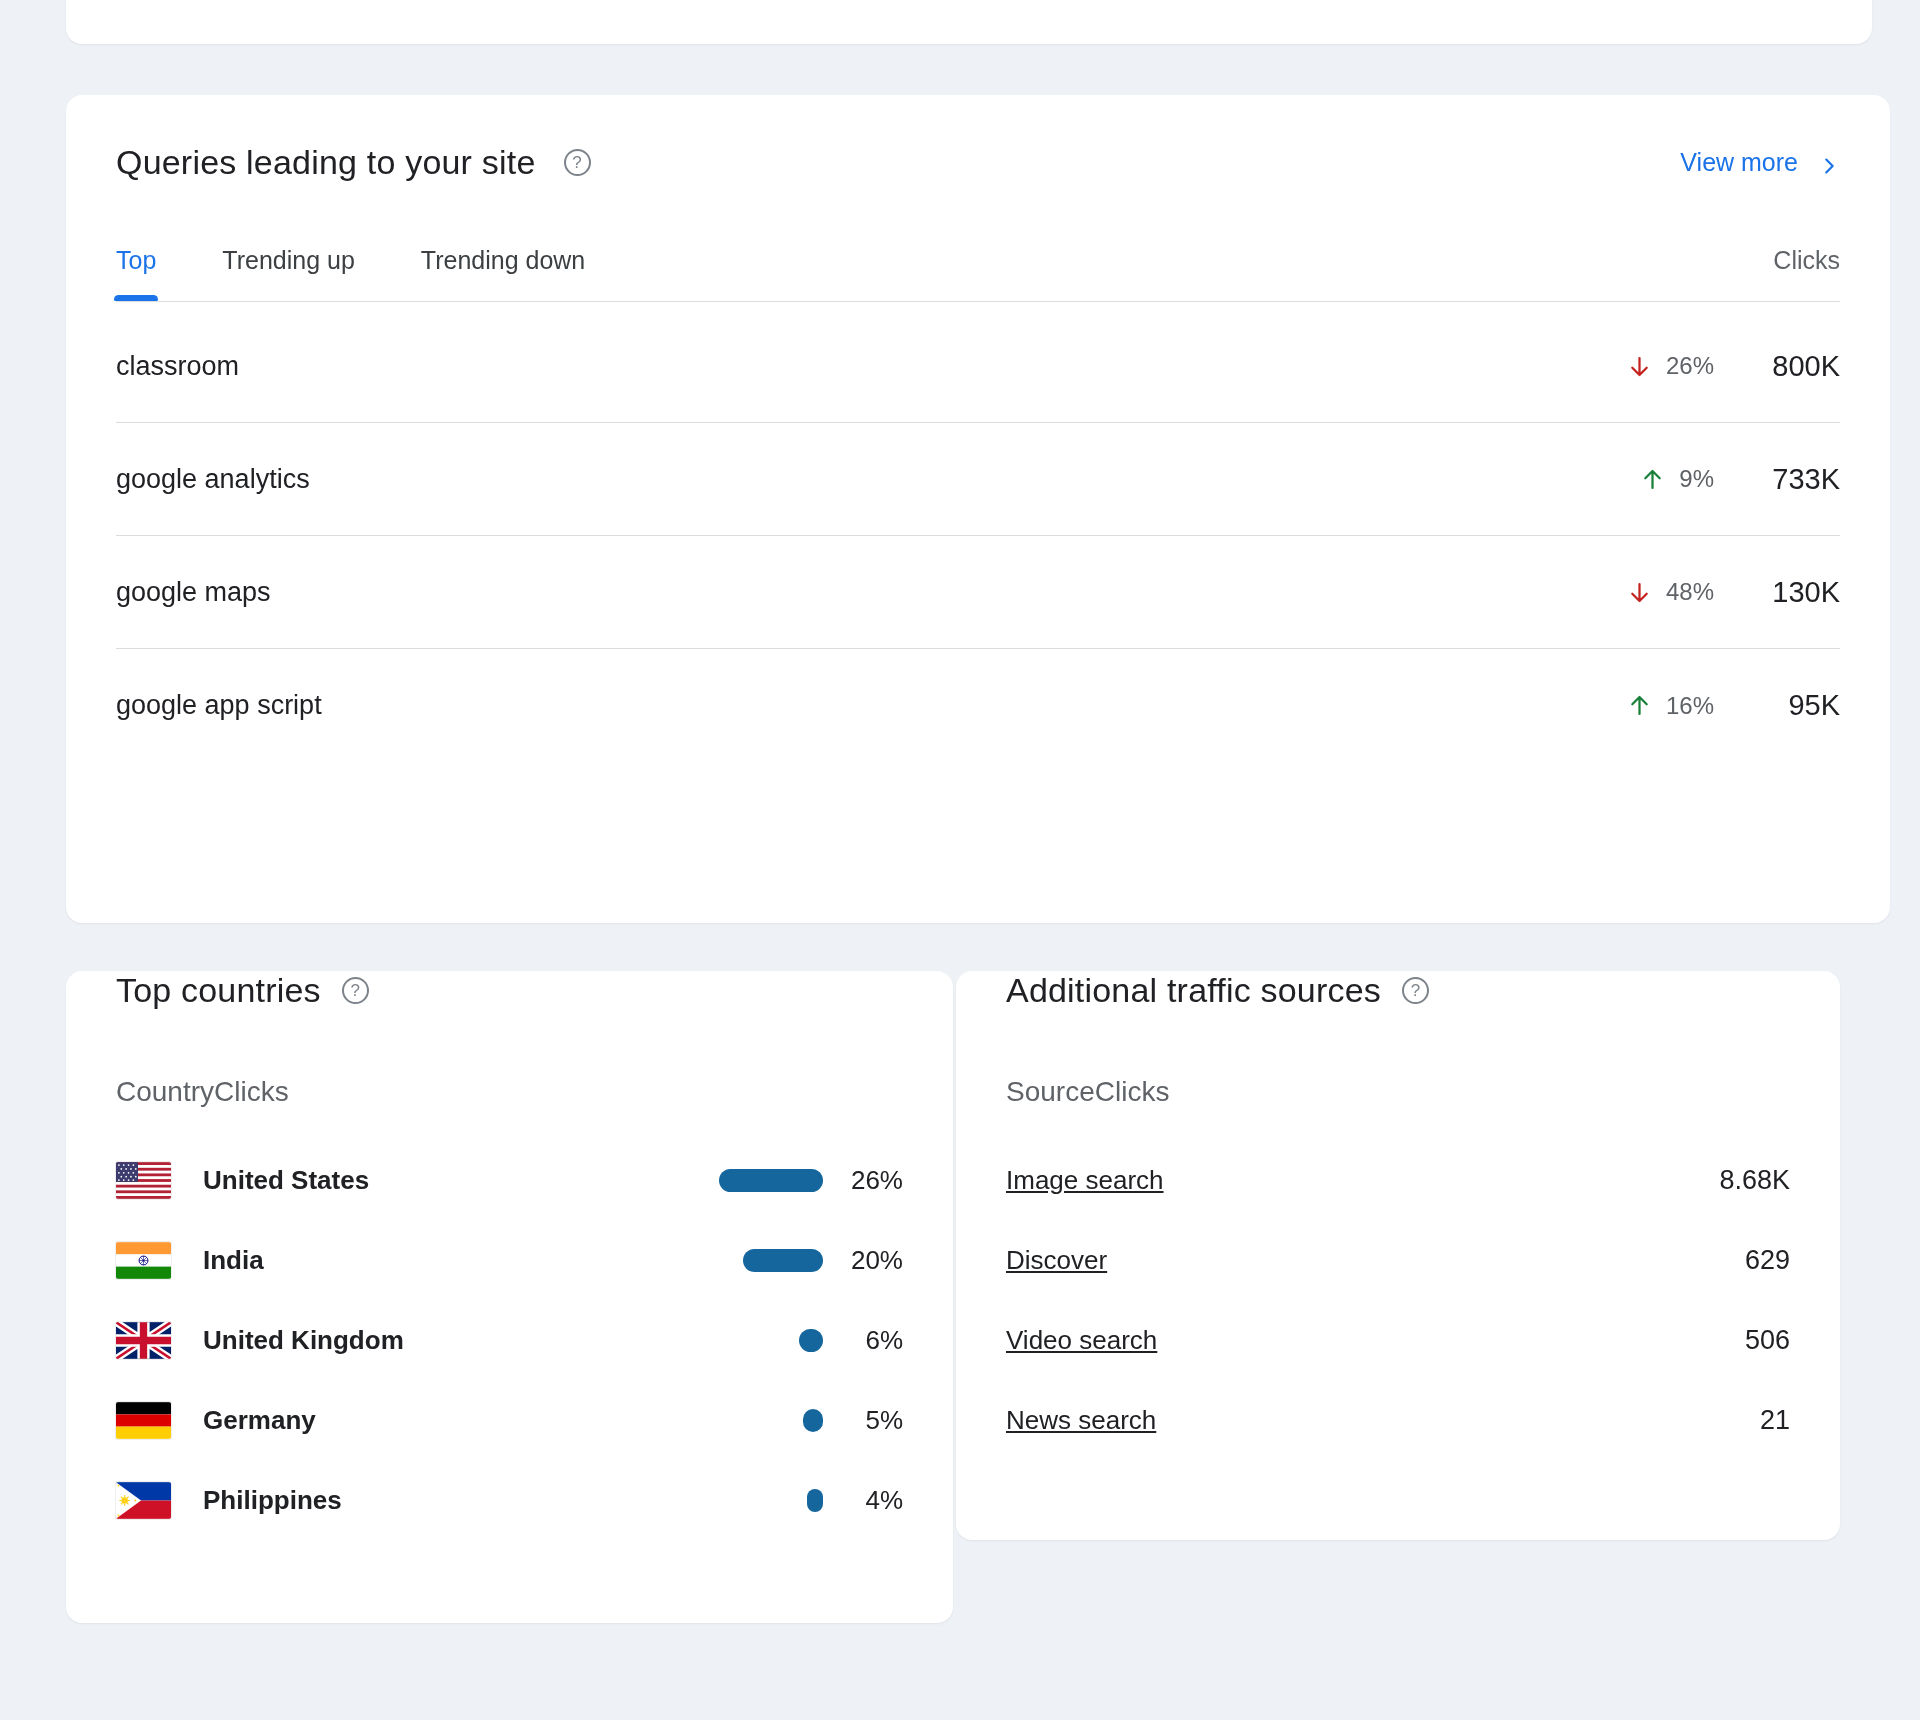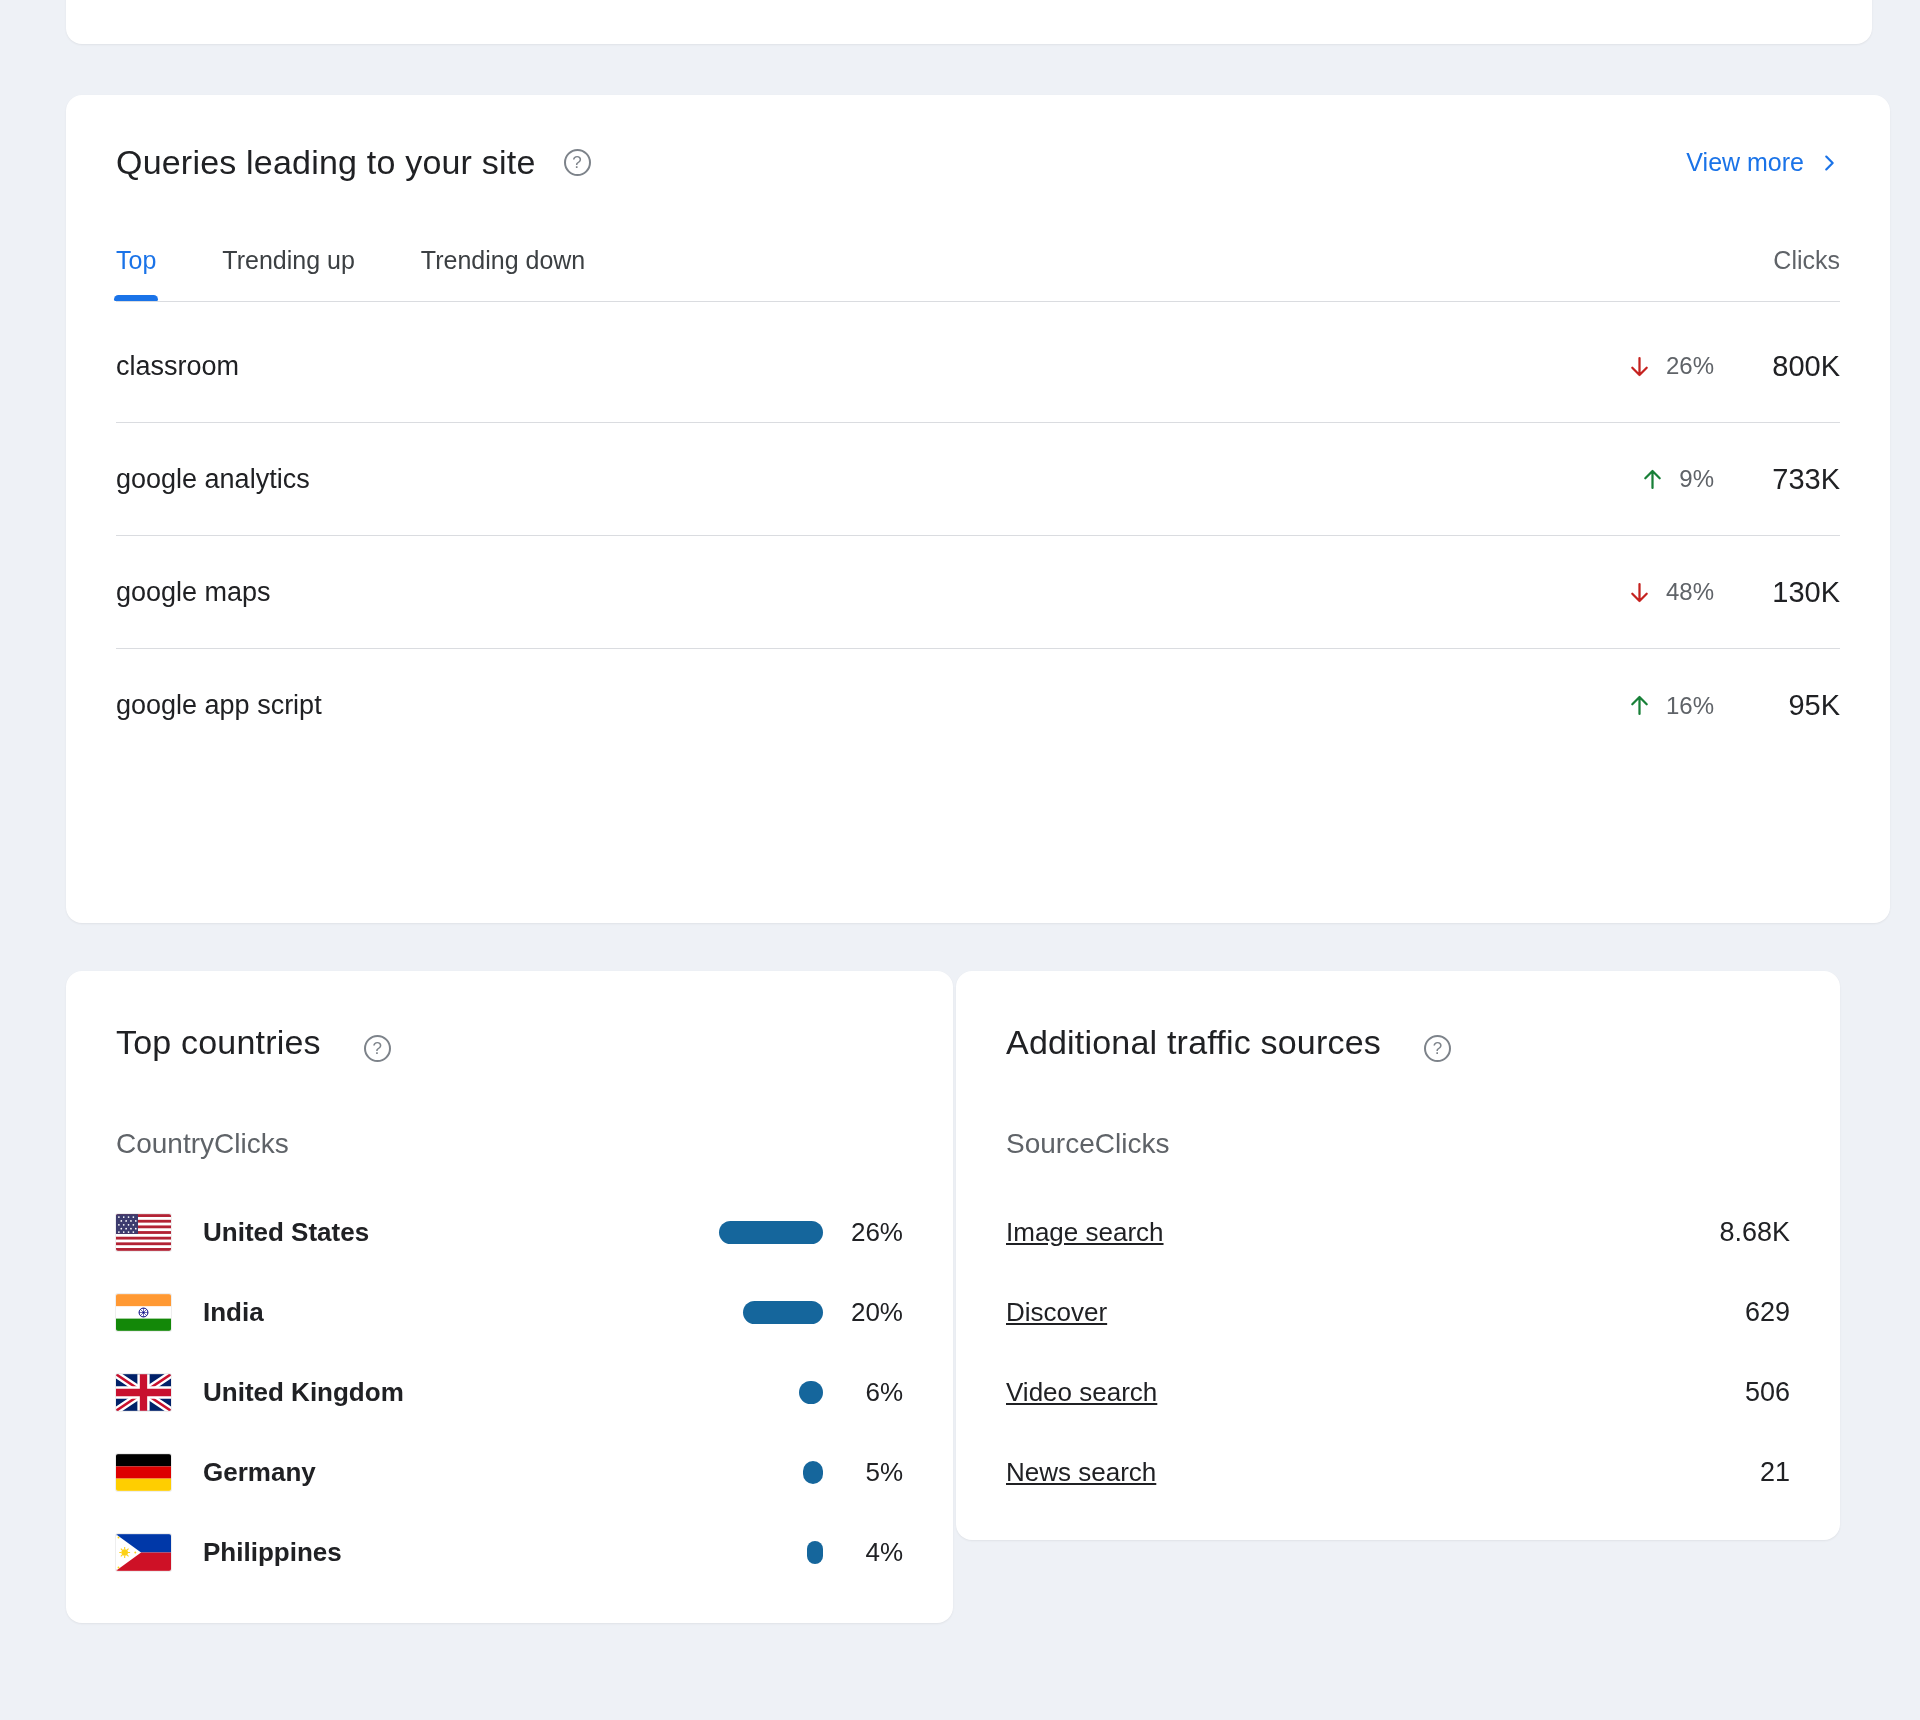--- a/index.html
+++ b/index.html
@@ -25,21 +25,21 @@
   .queries-card { left:48px; top:95px; width:1824px; height:828px; padding:0 50px; }
   .card-head { display:flex; justify-content:space-between; align-items:center; padding-top:48px; }
   .title-wrap { display:flex; align-items:center; gap:28px; }
   h2.card-title { font-size:34px; font-weight:400; color:var(--text-primary,#202124); letter-spacing:.2px; }
   .help-icon {
     width:27px; height:27px; border:2px solid #7d838a; border-radius:50%;
     display:inline-flex; align-items:center; justify-content:center;
     font-size:17px; color:#7d838a; line-height:1; flex:none; cursor:pointer;
   }
   .view-more {
-    display:flex; align-items:center; gap:14px;
+    display:flex; align-items:flex-end; gap:20px;
     color:var(--accent-blue,#1a73e8); font-size:25px; cursor:pointer; text-decoration:none;
   }
   .view-more svg { display:block; }
 
   .tabs-bar {
     margin-top:64px; display:flex; justify-content:space-between; align-items:flex-end;
     border-bottom:1px solid var(--divider,#dadce0);
   }
   .tabs { display:flex; gap:66px; }
   .tab { font-size:25px; color:#3c4043; padding-bottom:26px; position:relative; cursor:pointer; }
@@ -61,21 +61,21 @@
   .trend { display:flex; align-items:center; gap:13px; }
   .trend-down { color:var(--trend-down,#c5221f); }
   .trend-up   { color:var(--trend-up,#188038); }
   .trend svg { display:block; }
   .pct { font-size:24px; color:var(--text-secondary,#5f6368); }
   .clicks-value { font-size:29px; color:var(--text-primary,#202124); min-width:100px; text-align:right; margin-left:26px; }
 
   
   .countries-card { left:48px;  top:971px; width:887px; height:652px; padding:0 50px; }
   .sources-card   { left:938px; top:971px; width:884px; height:569px; padding:0 50px; }
-  .bottom-title { display:flex; align-items:flex-end; gap:43px; padding-top:52px; }
+  .bottom-title { display:flex; align-items:center; gap:21px; }
   .cols-head {
     margin-top:66px; display:flex; 
     font-size:28px; color:var(--text-secondary,#5f6368);
   }
   ul.data-rows { list-style:none; margin-top:32px; }
 
   
   .country-row { height:80px; display:flex; align-items:center; }
   .flag { width:55px; height:37px; flex:none; border-radius:2px; overflow:hidden;
           box-shadow:0 0 0 1px rgba(32,33,36,.08); }

